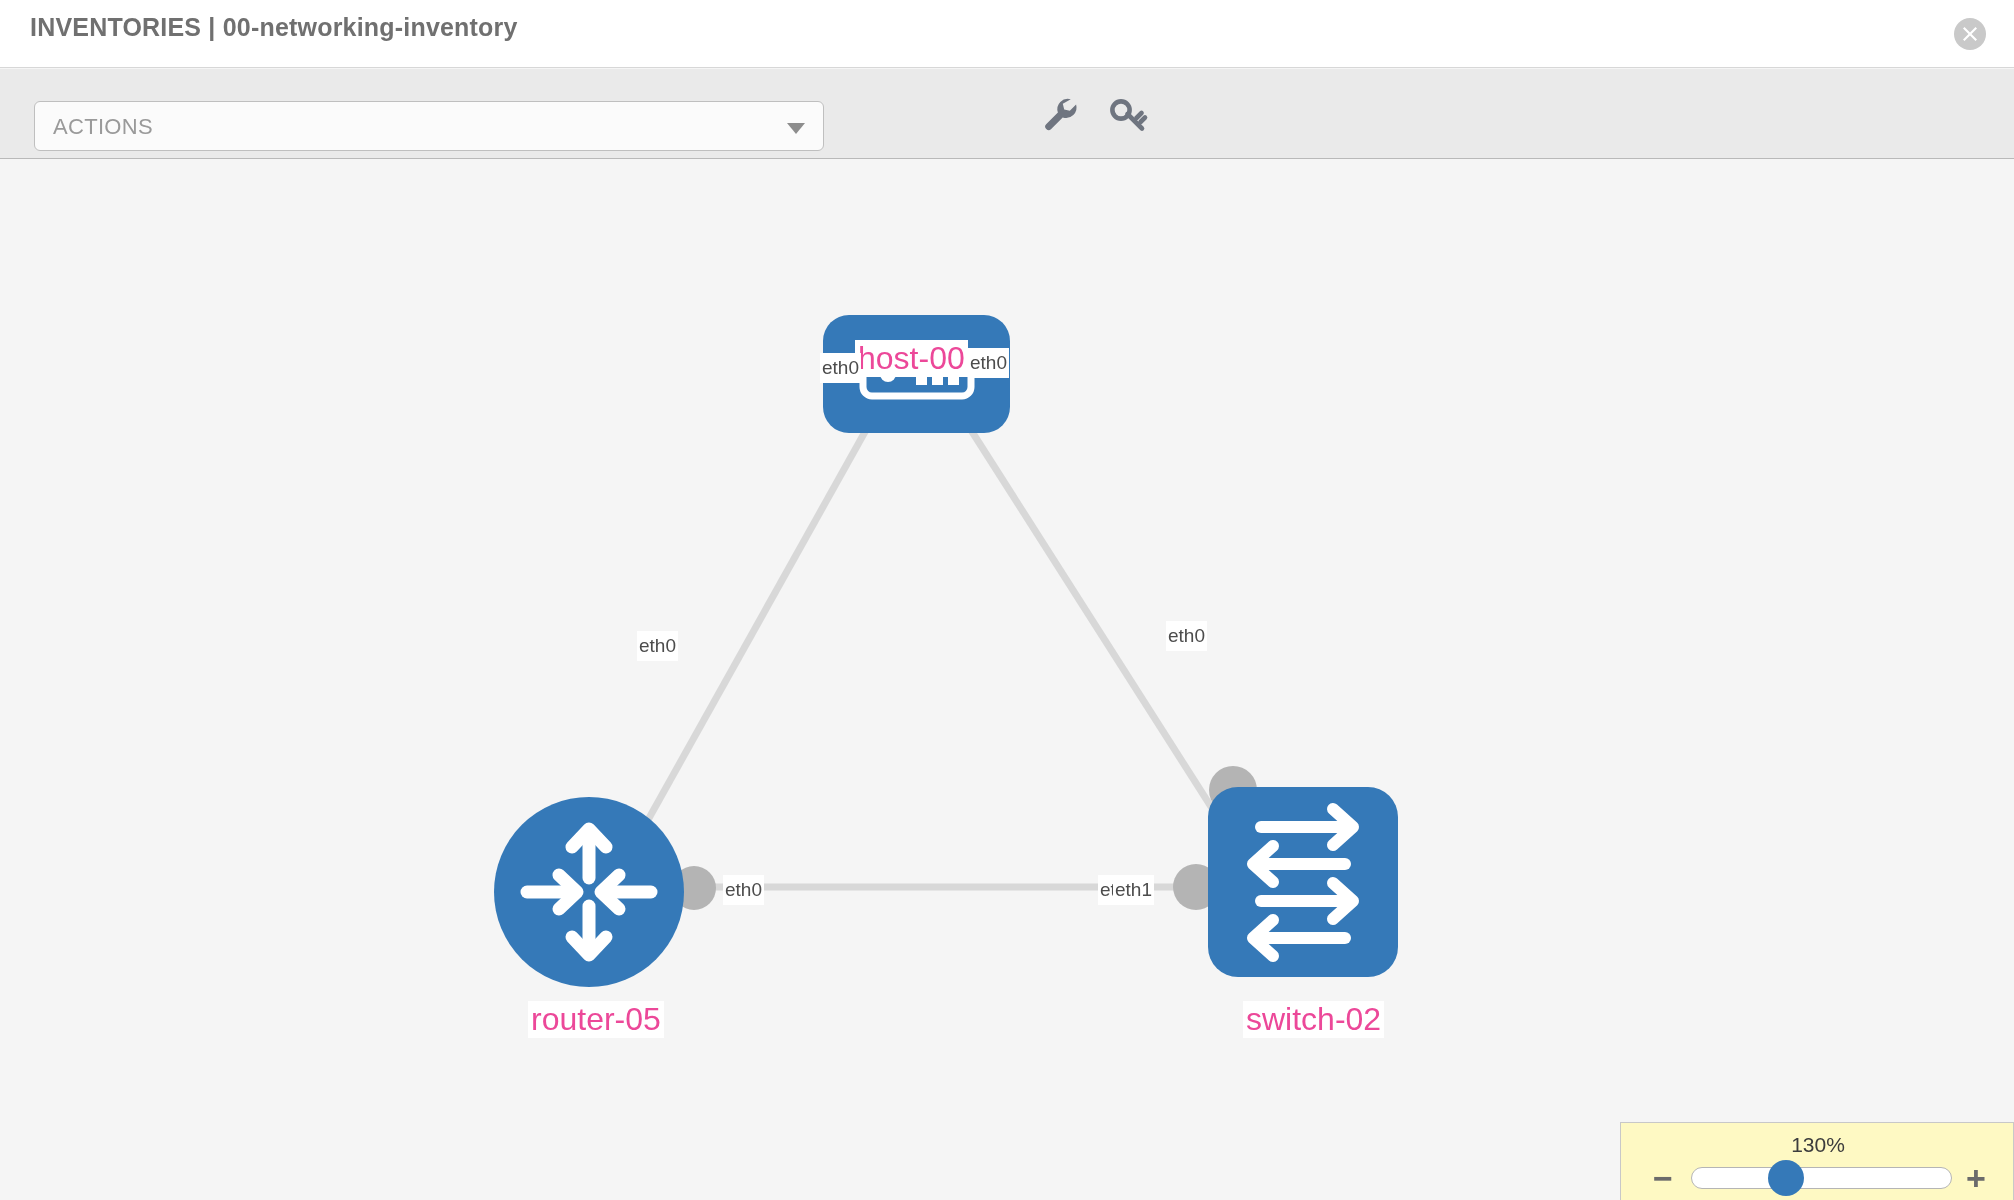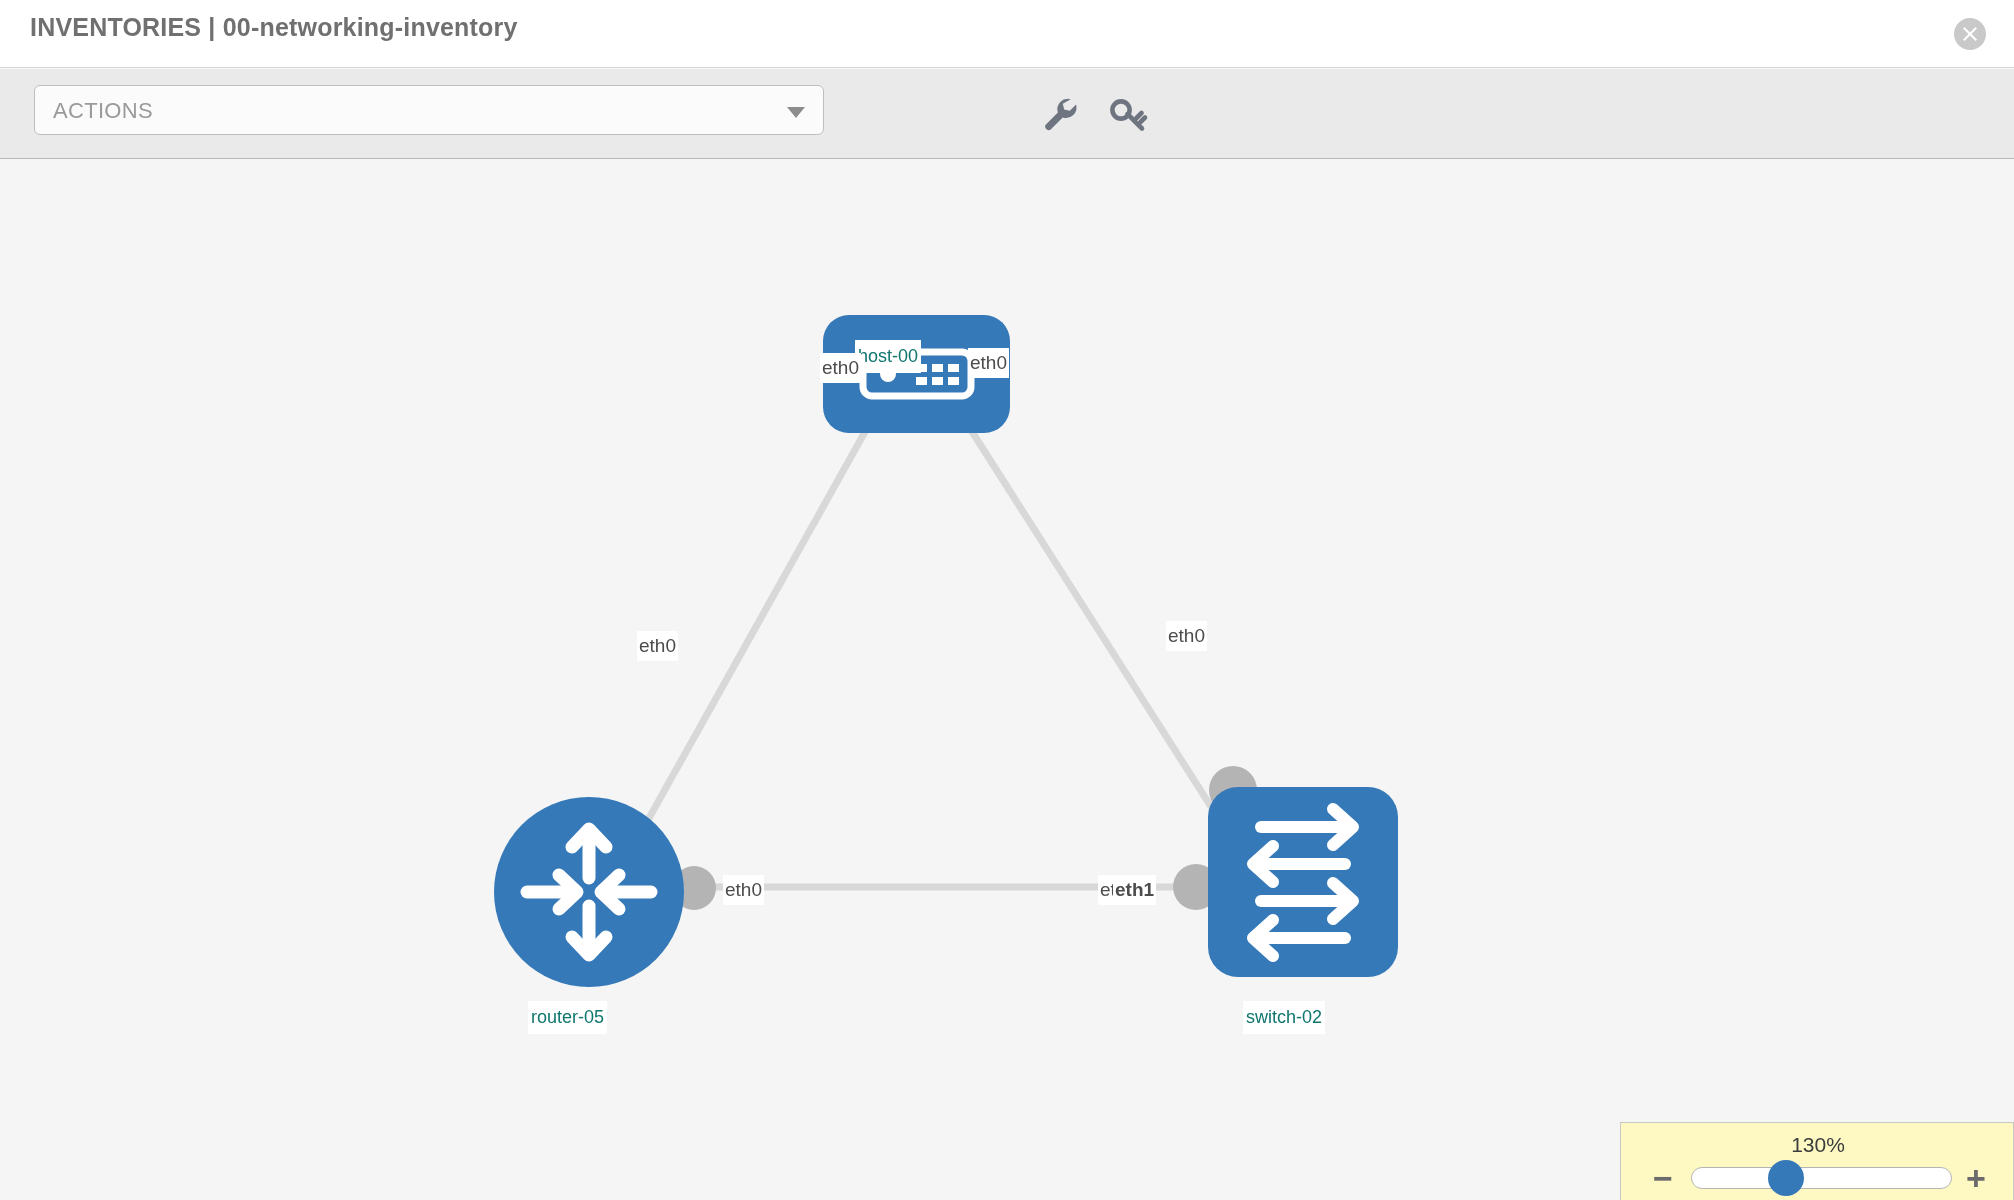--- a/index.html
+++ b/index.html
@@ -69,21 +69,21 @@
     letter-spacing: 0.3px;
   }
   .caret {
     position: absolute;
     right: 18px; top: 21px;
     width: 0; height: 0;
     border-left: 9px solid transparent;
     border-right: 9px solid transparent;
     border-top: 11px solid #8d8d8d;
   }
-  #actions-select { left: 34px; top: 16px; width: 790px; }
+  #actions-select { left: 34px; top: 32px; width: 790px; }
   #search-select  { left: 1178px; top: 20px; width: 800px; }
 
   .tool-icon {
     position: absolute;
     top: 22px;
     width: 46px; height: 46px;
     cursor: pointer;
   }
   #wrench-btn { left: 1037px; }
   #key-btn    { left: 1105px; }
@@ -93,24 +93,24 @@
     position: absolute;
     left: 0; top: 160px;
     width: 2014px; height: 1040px;
     background: #f5f5f5;
     overflow: hidden;
   }
   .topo-svg { position: absolute; left: 0; top: 0; }
 
   .node-label {
     position: absolute;
-    font-size: 18px;
-    color: #0f766e;
-    background: #ffffff;
-    padding: 6px 3px;
+    font-size: 32px;
+    color: #ec4899;
+    background: #ffffff;
+    padding: 0 3px;
     white-space: nowrap;
   }
   .edge-label {
     position: absolute;
     font-size: 19px;
     color: #4c4c4c;
     background: #ffffff;
     padding: 4px 2px;
     white-space: nowrap;
   }
@@ -265,21 +265,21 @@
     <div class="node-label" style="left:1243px; top:841px;">switch-02</div>
 
     <div class="edge-label" style="left:820px; top:193px;">eth0</div>
     <div class="edge-label" style="left:968px; top:188px;">eth0</div>
 
     <div class="edge-label" style="left:637px; top:471px;">eth0</div>
     <div class="edge-label" style="left:1166px; top:461px;">eth0</div>
 
     <div class="edge-label" style="left:723px; top:715px;">eth0</div>
     <div class="edge-label" style="left:1098px; top:715px;">eth0</div>
-    <div class="edge-label" style="left:1113px; top:715px;font-weight:bold;">eth1</div>
+    <div class="edge-label" style="left:1113px; top:715px;">eth1</div>
   </div>
 
   <div class="zoom-panel">
     <div class="zoom-value">130%</div>
     <div class="zoom-minus">−</div>
     <div class="zoom-track"></div>
     <div class="zoom-thumb"></div>
     <div class="zoom-plus">+</div>
   </div>
 

